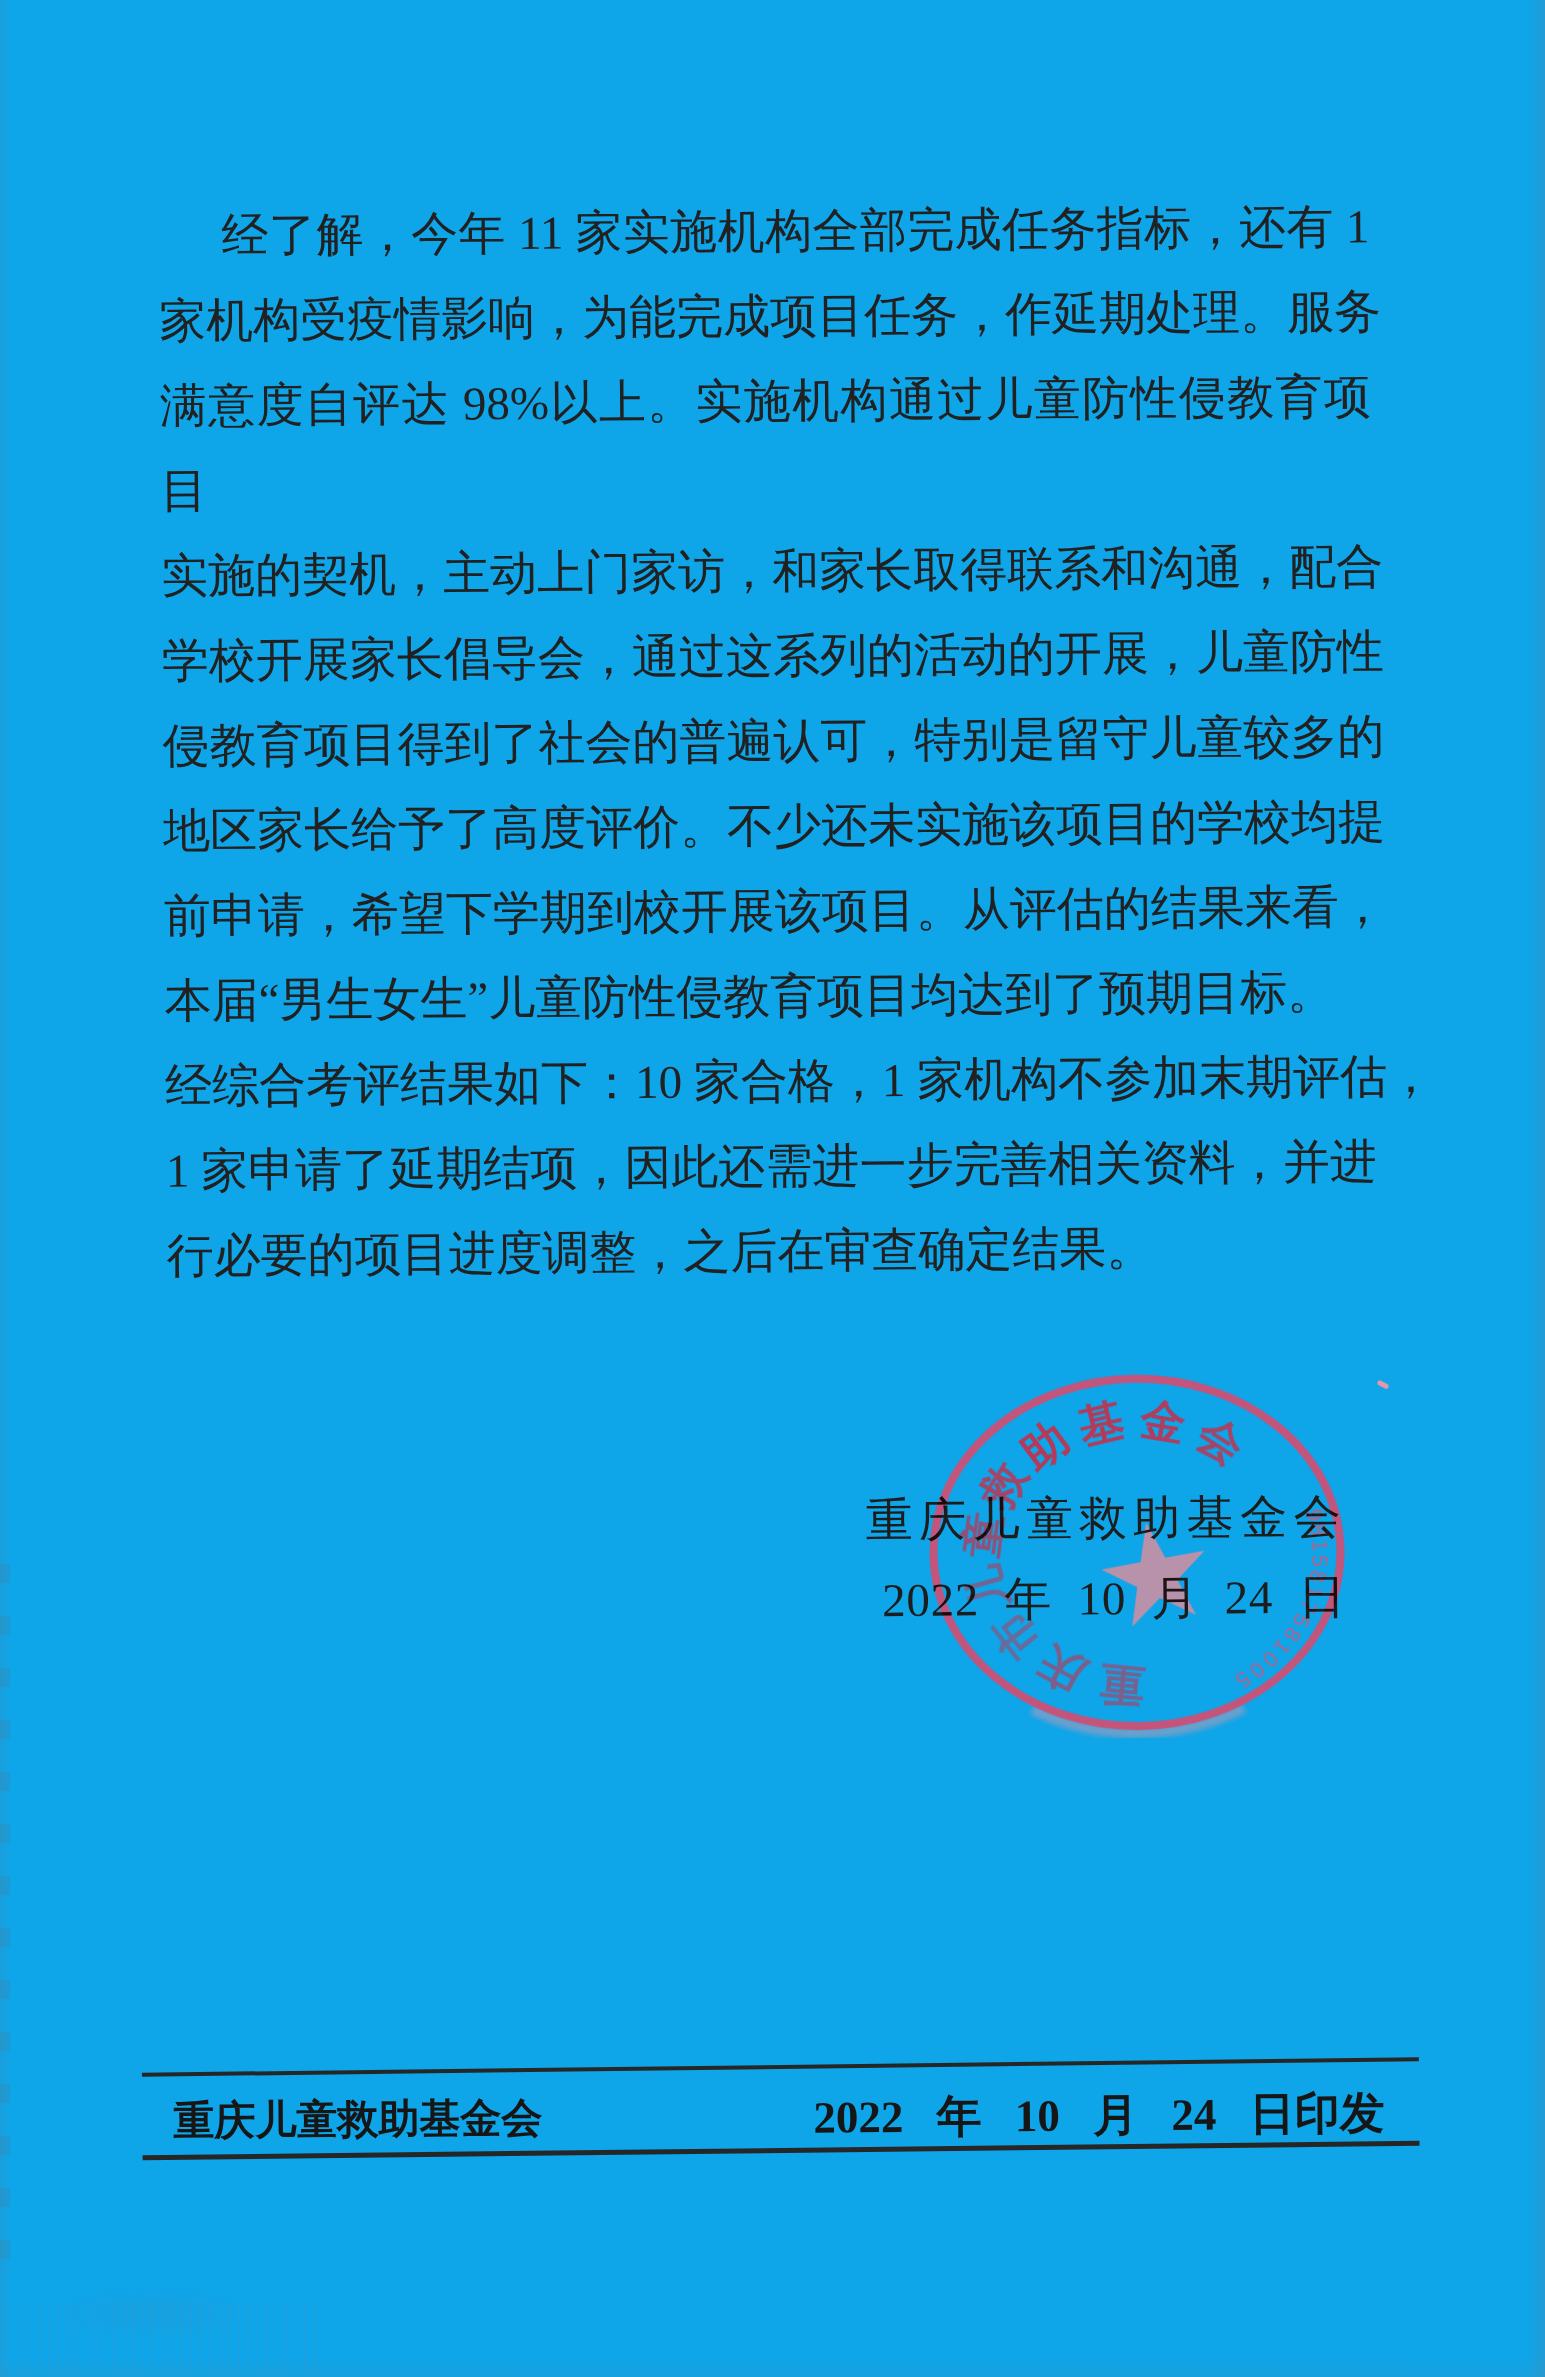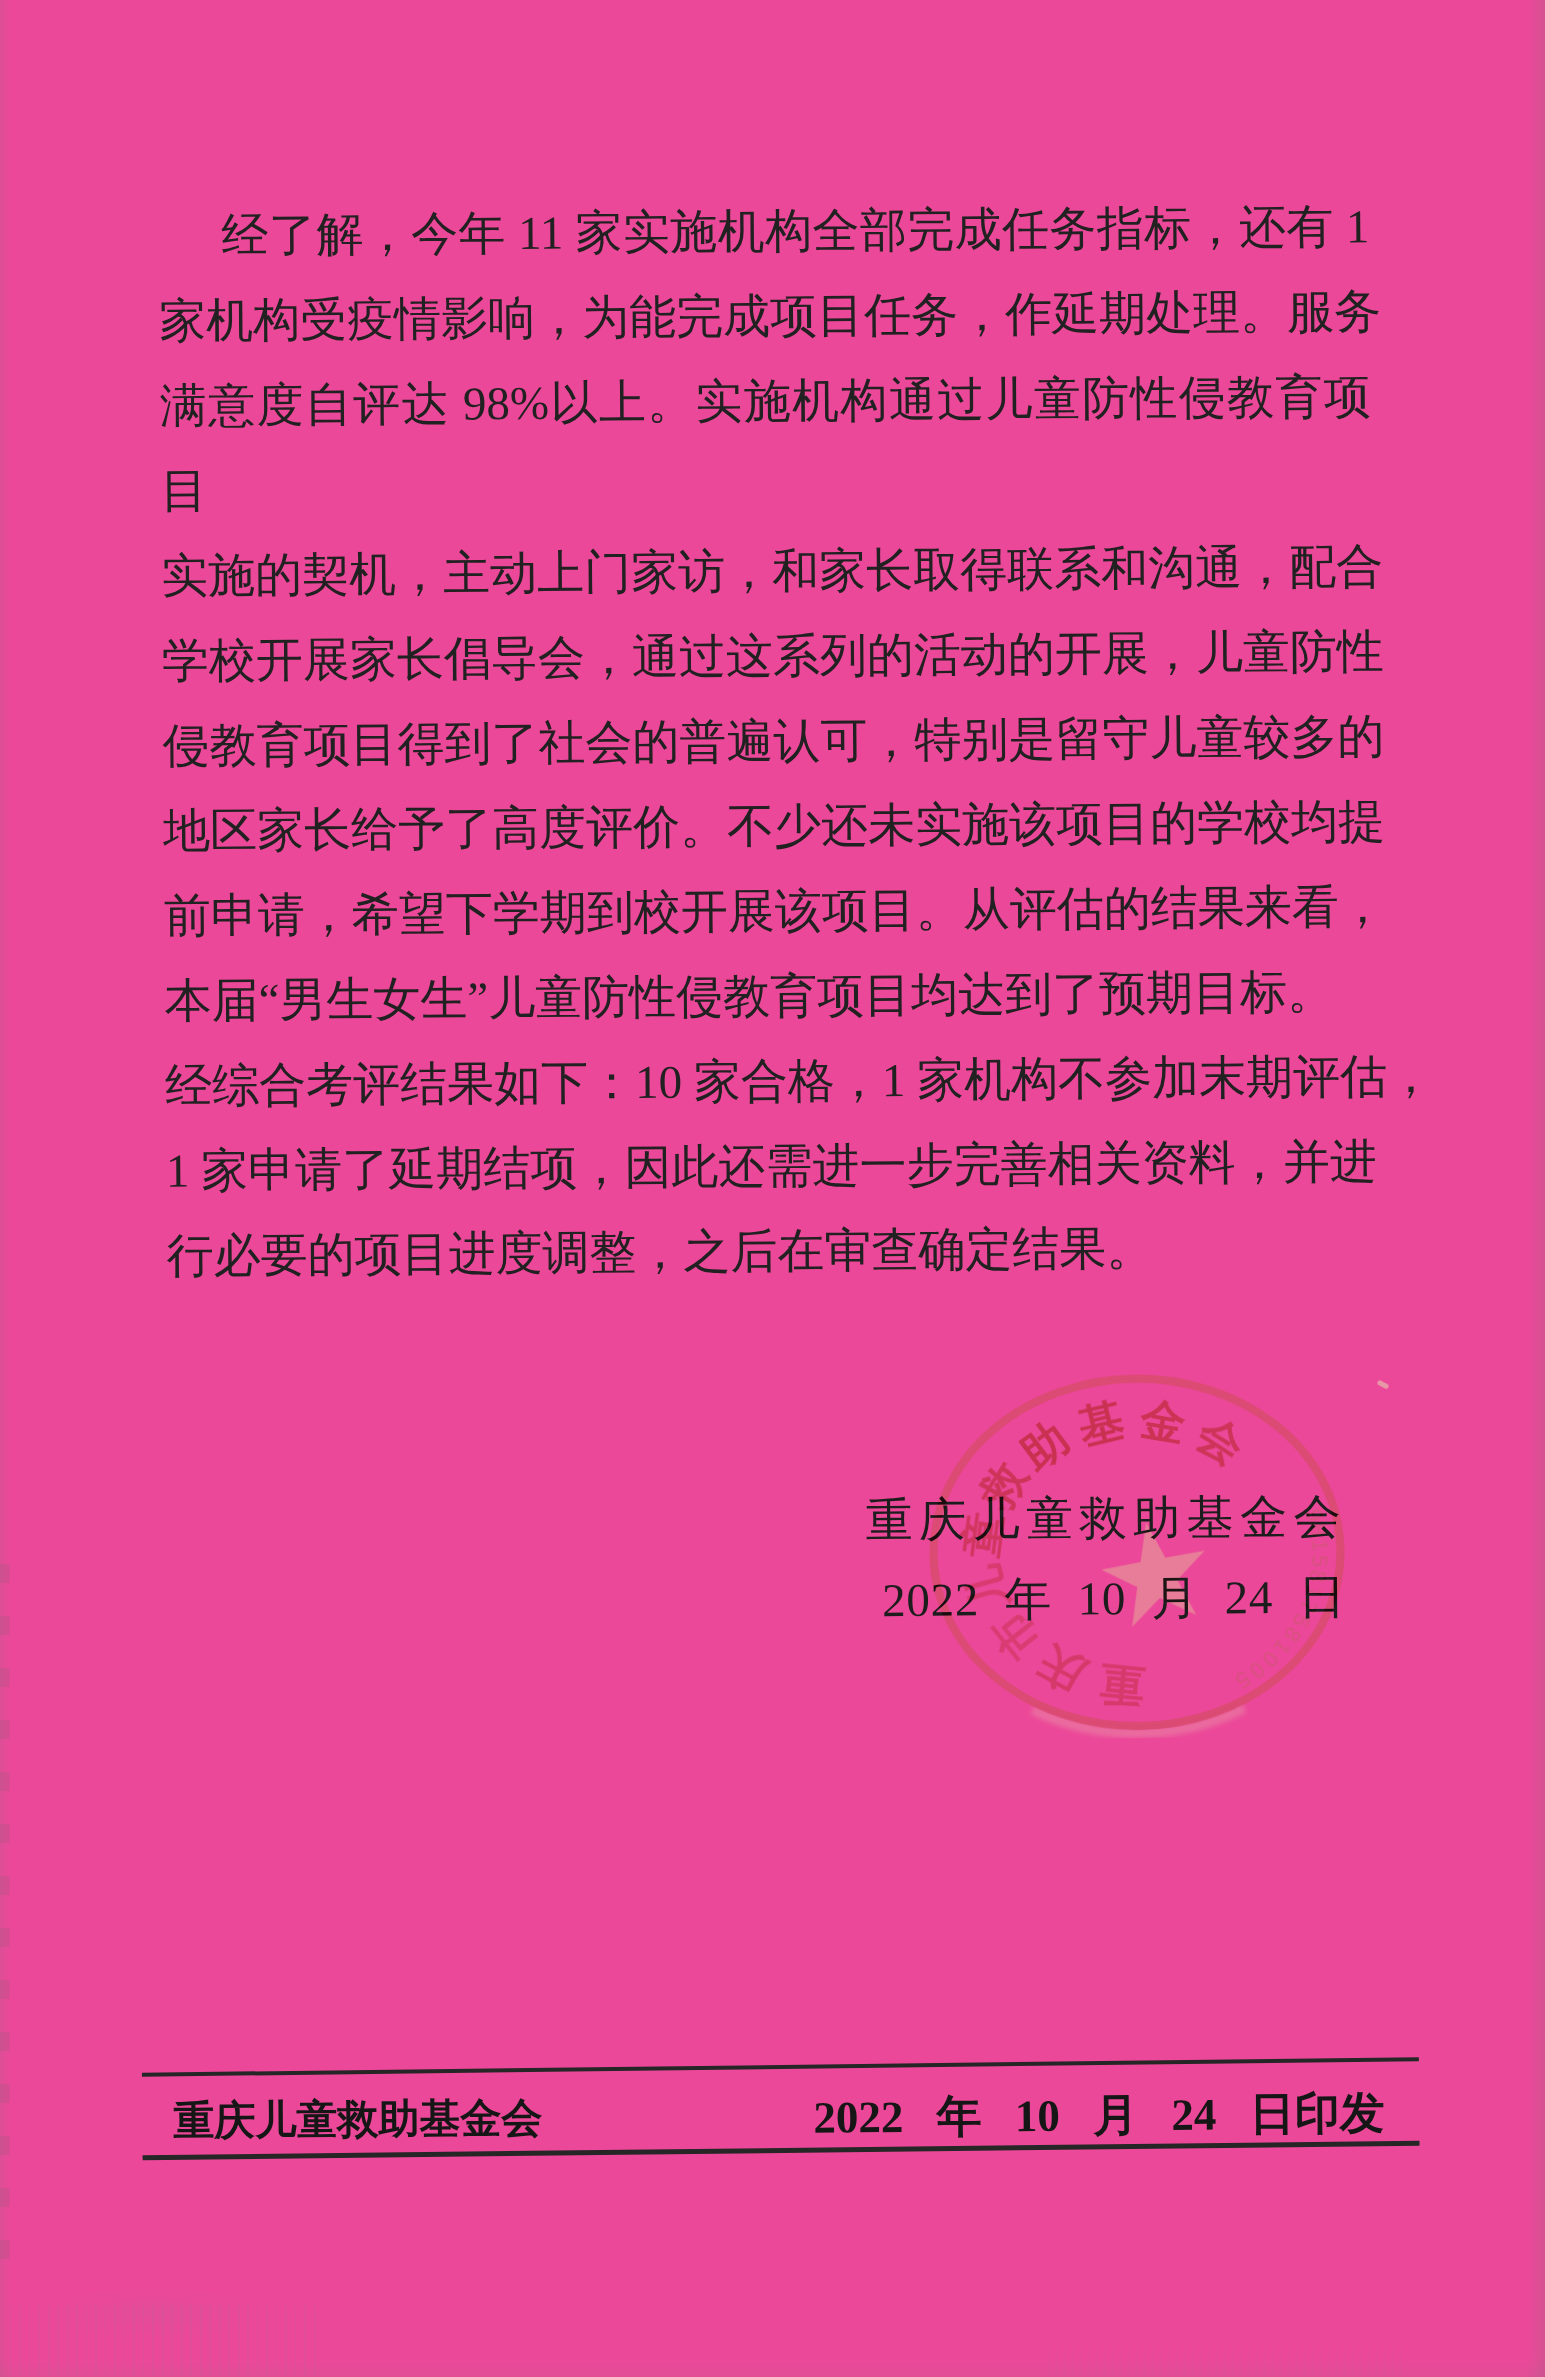--- a/index.html
+++ b/index.html
@@ -1,18 +1,18 @@
 <!DOCTYPE html>
 <html style="font-size:11.6px"><head>
 <meta charset="utf-8">
 <style>
   html,body{margin:0;padding:0;background:#e9e9e7;}
   .page{
     position:relative; width:1545px; height:2377px;
-    background:#ec4899; overflow:hidden;
+    background:#0ea5e9; overflow:hidden;
     font-family:"Liberation Serif","DejaVu Serif",serif;
     color:#1c1c1c;
   }
   .tilt{position:absolute;inset:0;transform:rotate(-0.45deg);transform-origin:50% 50%;}
 
   
   .para{position:absolute; left:166px; top:189px; width:1211px;
         font-size:47px; line-height:85px; color:#212121;}
   .bline{white-space:nowrap;}
   .jline{white-space:normal; text-align:justify; text-align-last:justify;}

